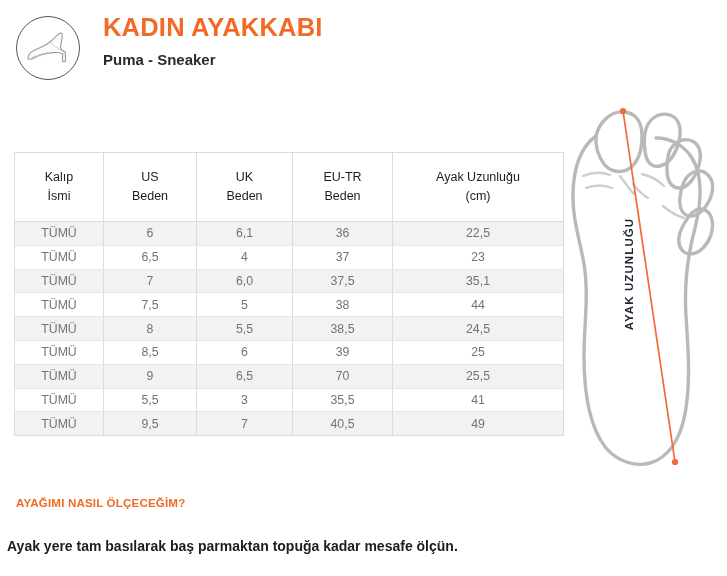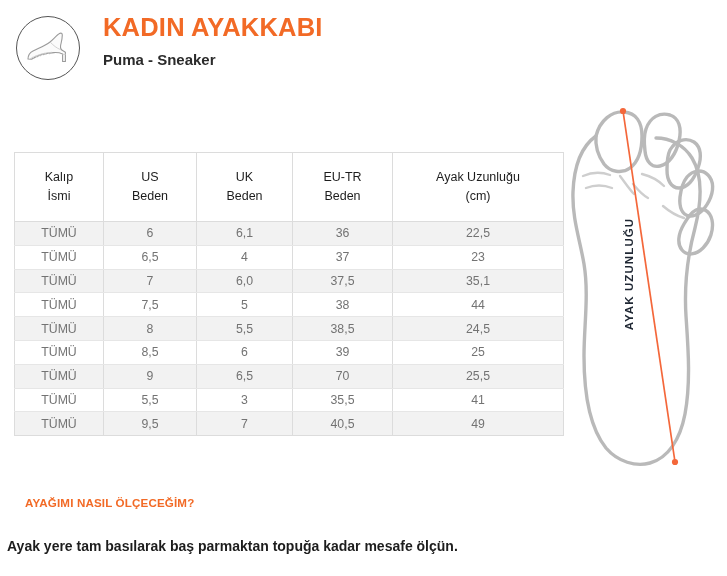--- a/index.html
+++ b/index.html
@@ -100,21 +100,21 @@
     vertical-align: middle;
   }
   #size-table tbody tr:nth-child(odd) td { background: #f2f2f2; }
   #size-table tbody tr:nth-child(even) td { background: #ffffff; }
   #size-table tbody tr:last-child td { border-bottom: none; }
   .hdr-line { display: block; }
 
   
   #measure-heading {
     position: absolute;
-    left: 25px;
+    left: 16px;
     top: 496px;
     font-size: 11.6px;
     font-weight: bold;
     color: #f26a26;
     letter-spacing: 0.15px;
     white-space: nowrap;
     text-align: center;
   }
   #measure-desc {
     position: absolute;

